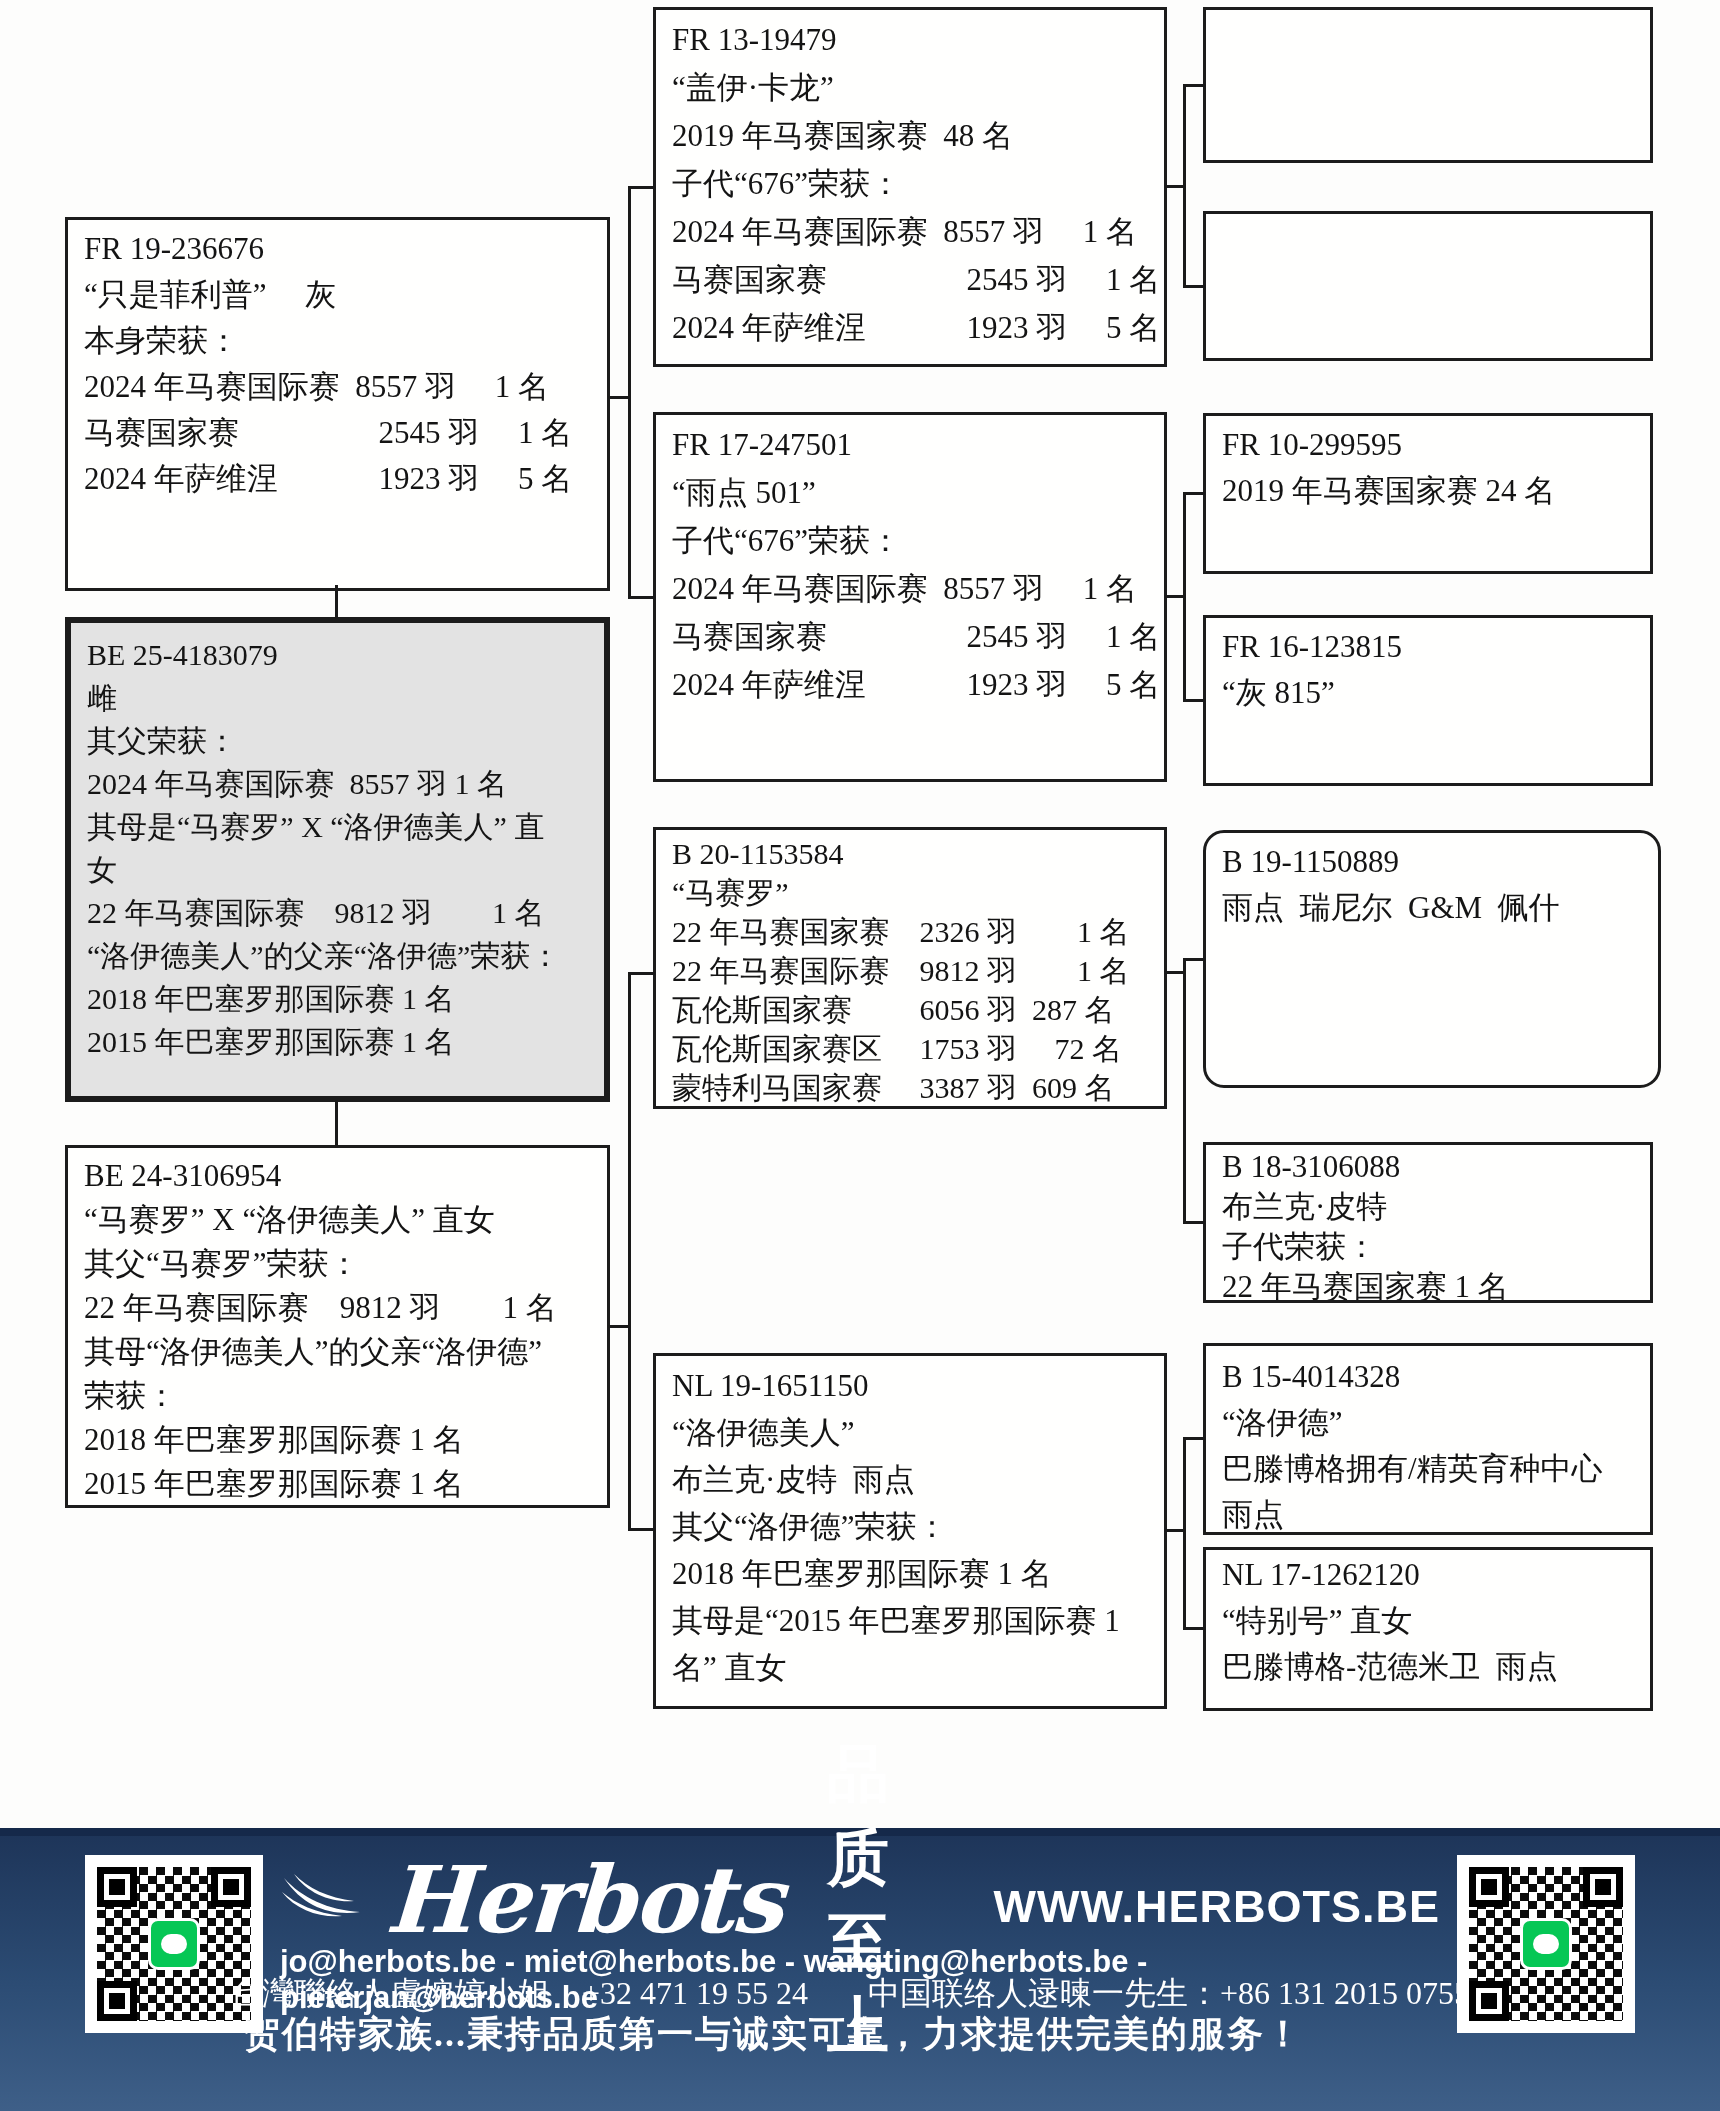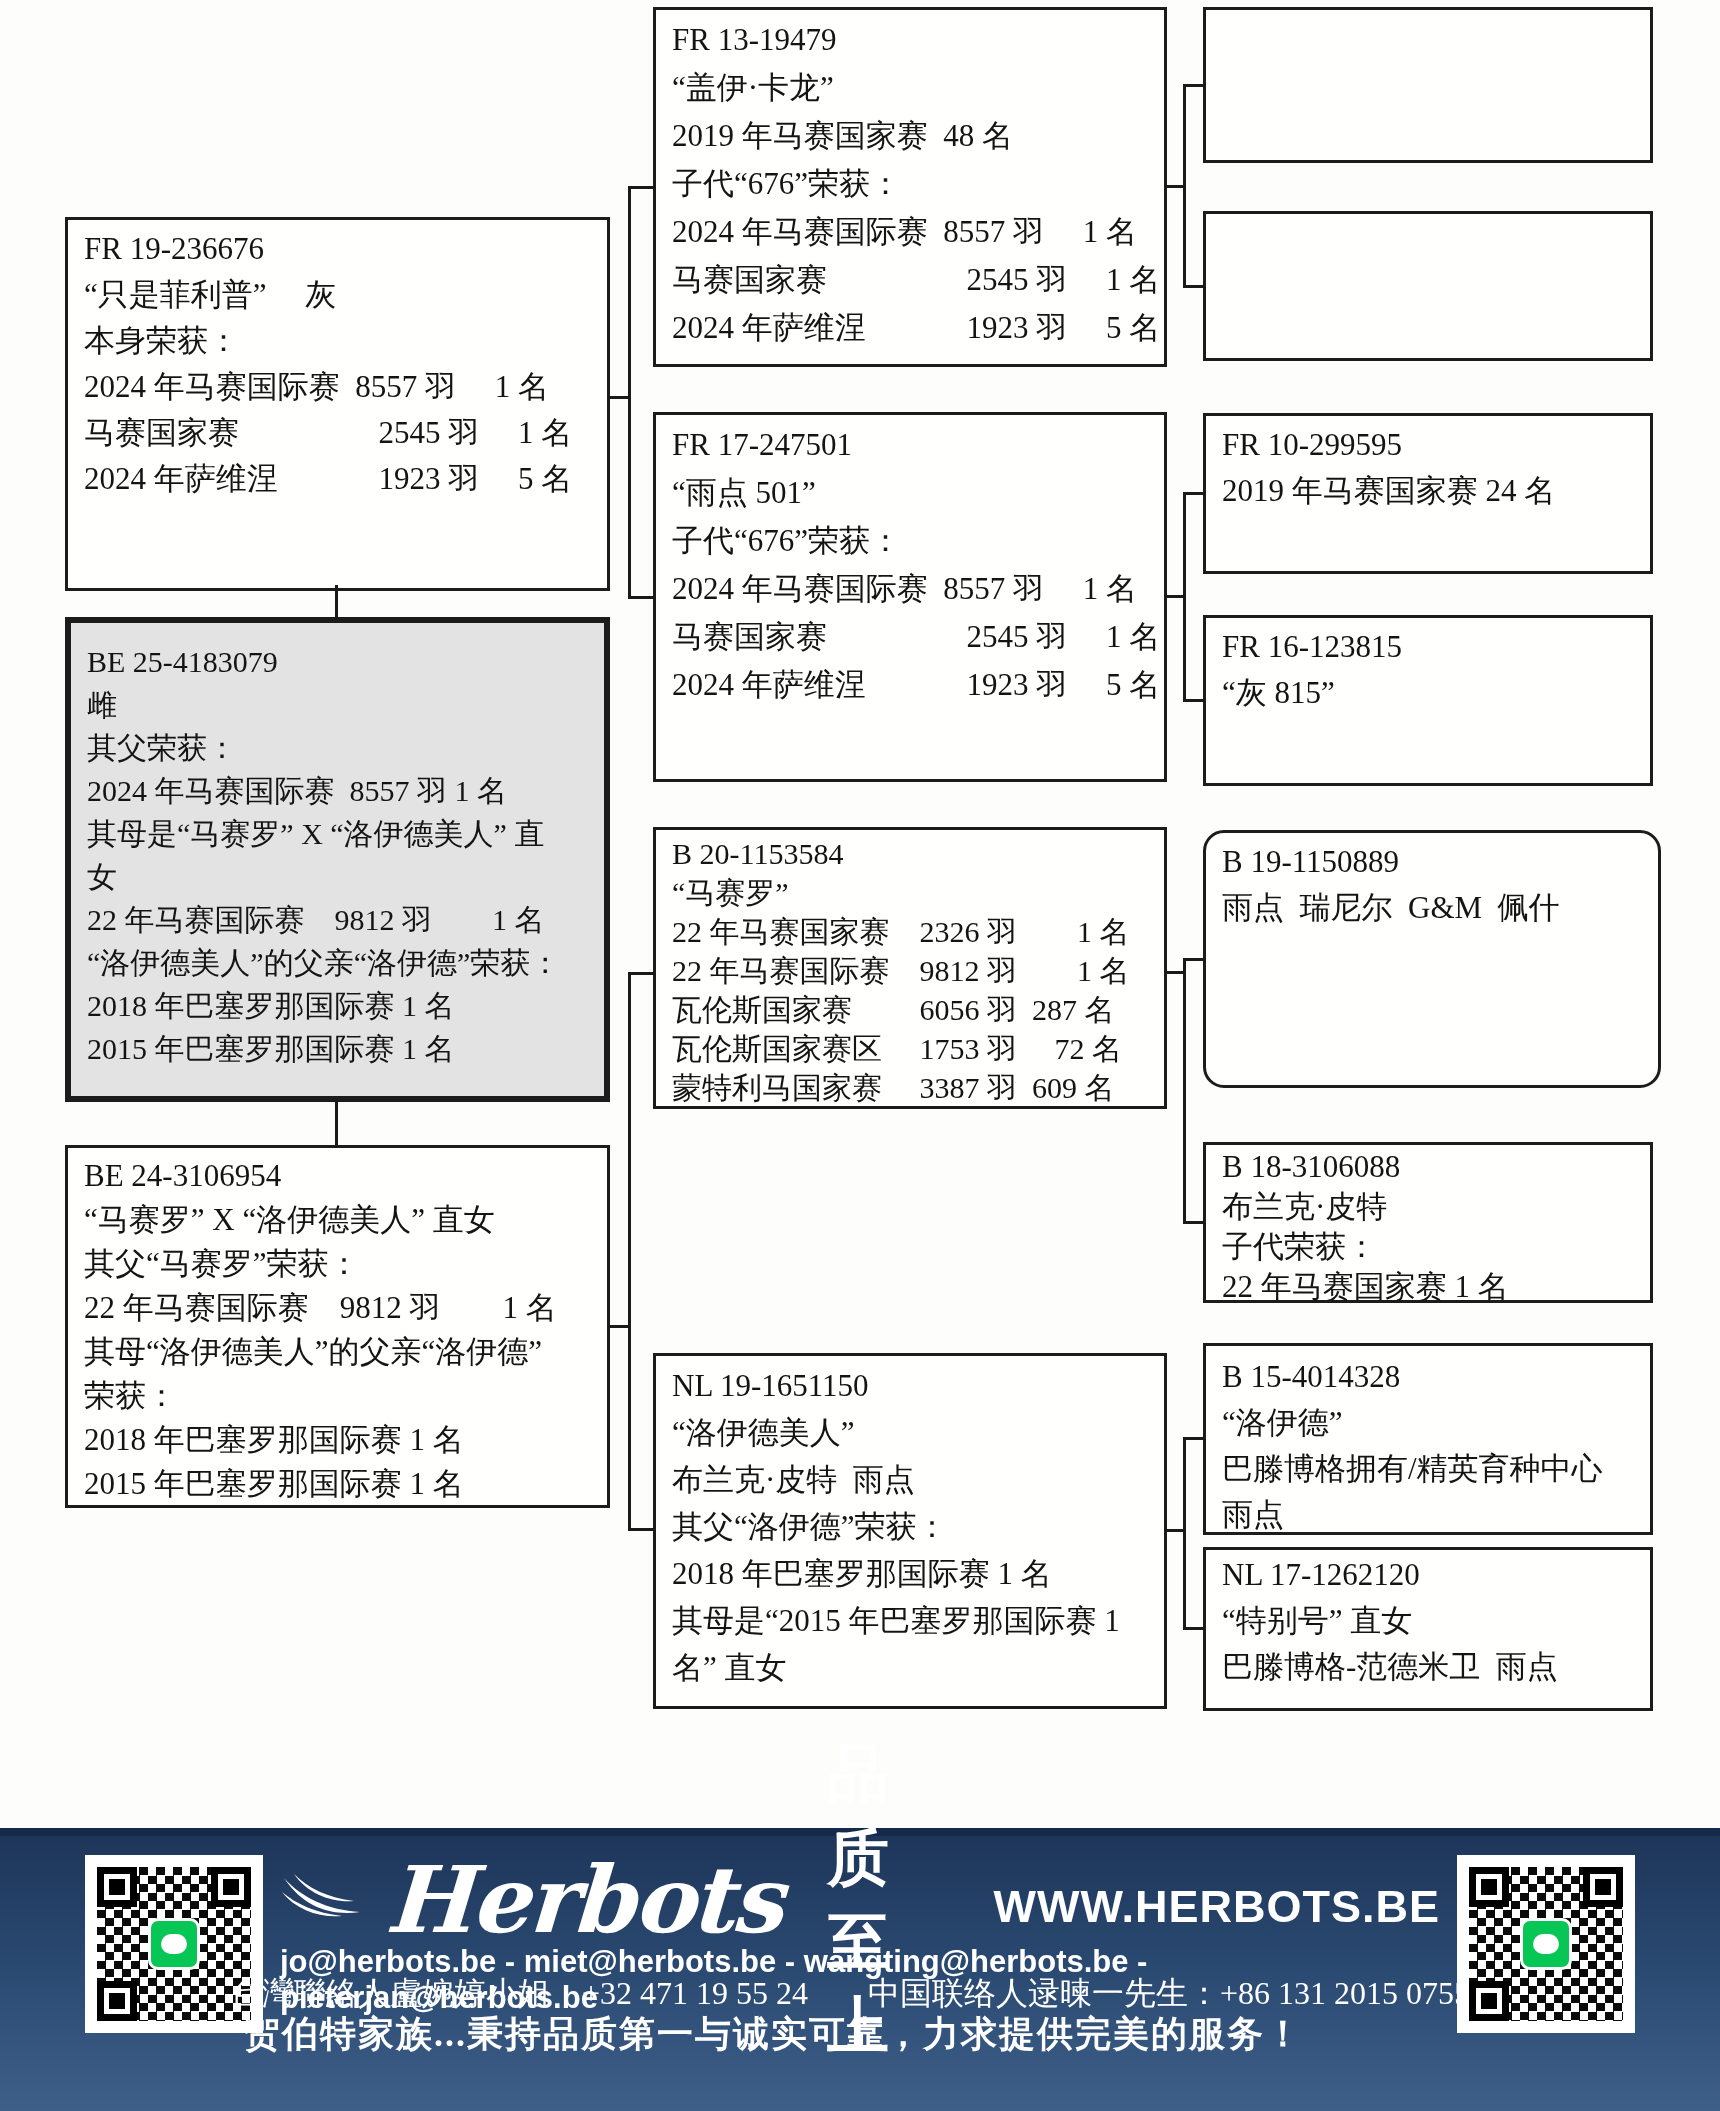--- a/index.html
+++ b/index.html
@@ -53,21 +53,21 @@
 <div class="page">
 
   <div class="box" style="left:65px;top:211px;width:545px;height:374px;margin-top:6px;">
       <div class="line">FR 19-236676</div>
       <div class="line">“只是菲利普”　 灰</div>
       <div class="line">本身荣获：</div>
       <div class="line">2024 年马赛国际赛  8557 羽　 1 名</div>
       <div class="line">马赛国家赛　　　　  2545 羽　 1 名</div>
       <div class="line">2024 年萨维涅　　　 1923 羽　 5 名</div>
     </div>
-  <div class="box hl" style="left:65px;top:617px;width:545px;height:485px;font-size:30px;line-height:43px;padding-top:17px;">
+  <div class="box hl" style="left:65px;top:617px;width:545px;height:485px;font-size:30px;line-height:43px;padding-top:10px;">
       <div class="line">BE 25-4183079</div>
       <div class="line">雌</div>
       <div class="line">其父荣获：</div>
       <div class="line">2024 年马赛国际赛  8557 羽 1 名</div>
       <div class="line">其母是“马赛罗” X “洛伊德美人” 直</div>
       <div class="line">女</div>
       <div class="line">22 年马赛国际赛　9812 羽　　1 名</div>
       <div class="line">“洛伊德美人”的父亲“洛伊德”荣获：</div>
       <div class="line">2018 年巴塞罗那国际赛 1 名</div>
       <div class="line">2015 年巴塞罗那国际赛 1 名</div>

